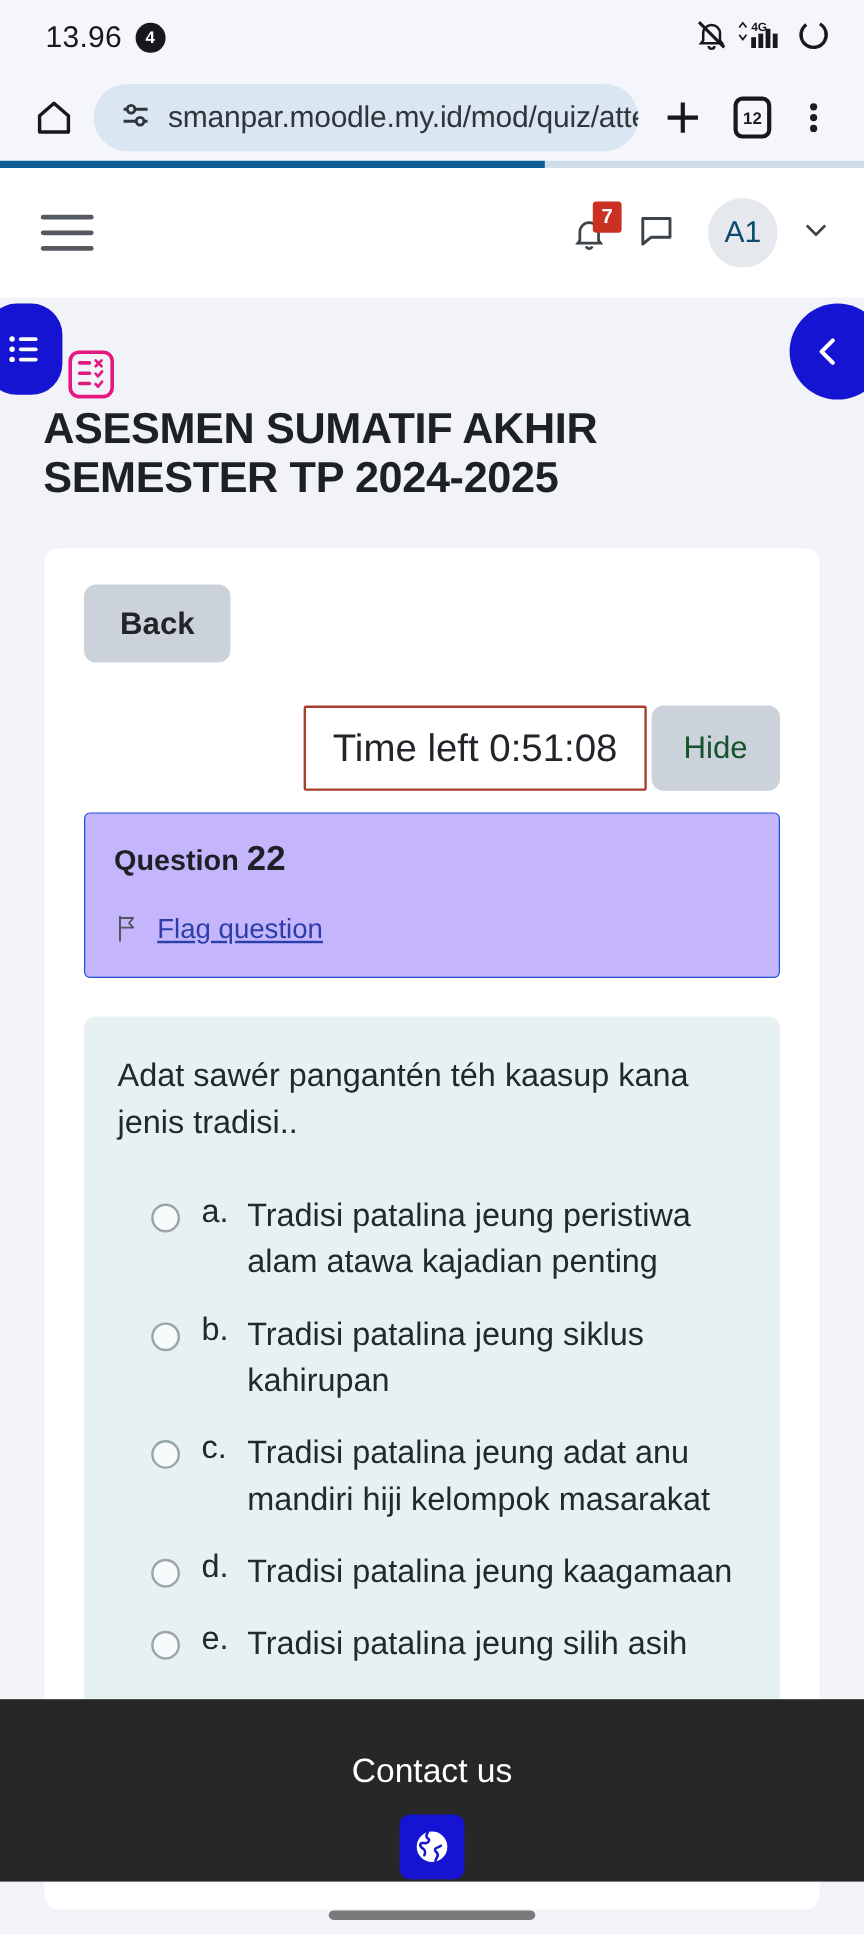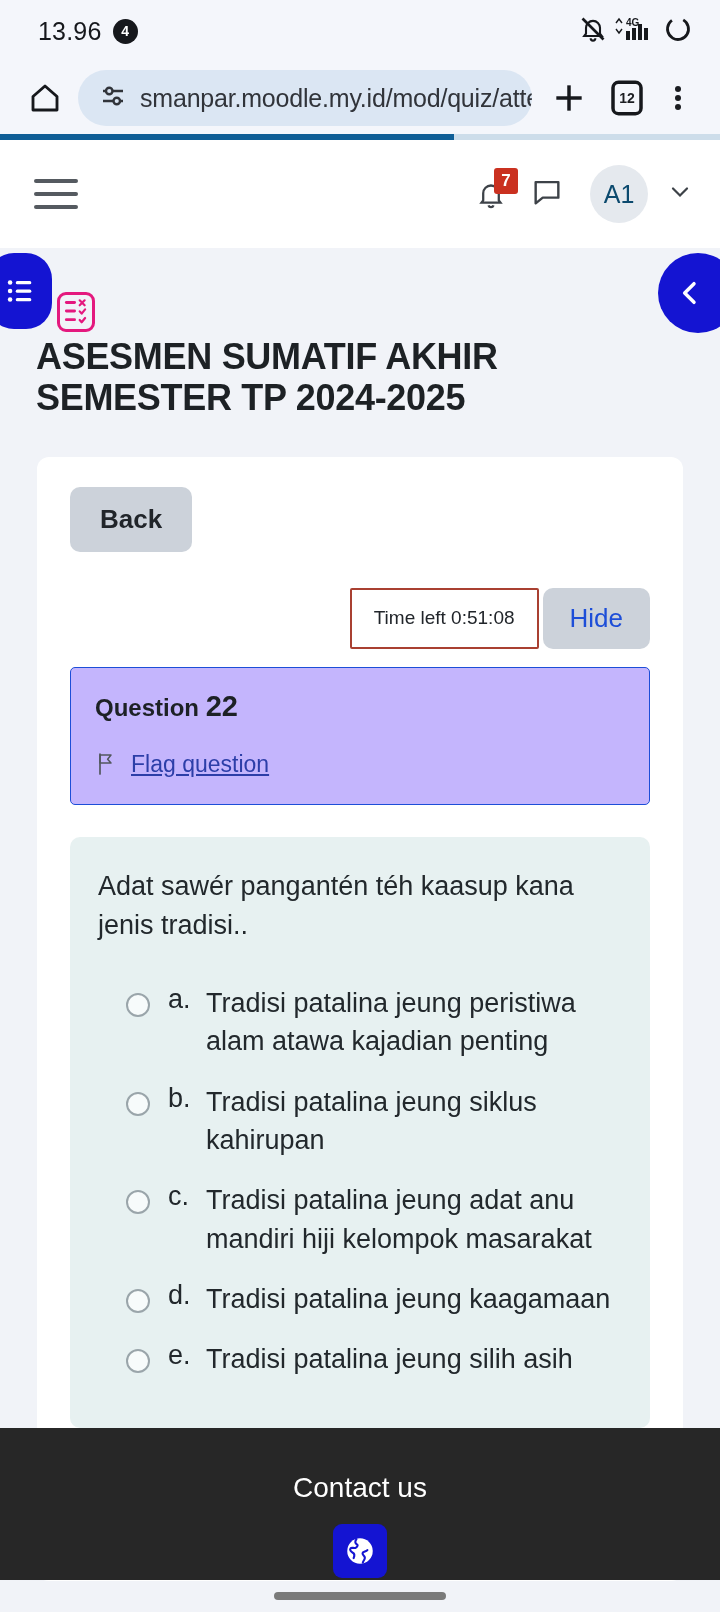--- a/index.html
+++ b/index.html
@@ -113,25 +113,25 @@
   .btn-back {
     background: #ccd2da; color: #21252a; font-size: 26px;
     padding: 17px 30px; border-radius: 10px; font-weight: bold;
   }
   .timer-row {
     display: flex; justify-content: flex-end; align-items: stretch;
     margin-top: 36px;
   }
   .timer-box {
     border: 2px solid #a94031; background: #fff; color: #21252a;
-    font-size: 19px; padding: 15px 22px; border-radius: 2px;
+    font-size: 32px; padding: 15px 22px; border-radius: 2px;
     display: flex; align-items: center;
   }
   .btn-hide {
-    background: #ccd2da; color: #1d4ed8; font-size: 26px;
+    background: #ccd2da; color: #14532d; font-size: 26px;
     padding: 15px 27px; border-radius: 10px; margin-left: 4px;
   }
   .qheader {
     margin-top: 18px; border: 1px solid #1d4ed8; background: #c4b5fd;
     border-radius: 5px; padding: 22px 24px 26px 24px;
   }
   .q-no { font-size: 24px; color: #1d2125; font-weight: 700; }
   .q-no .num { font-size: 29px; font-weight: 700; }
   .q-state { font-size: 23px; color: #3d4248; margin-top: 14px; }
   .q-flag { margin-top: 28px; display: flex; align-items: center; gap: 12px; }
@@ -160,21 +160,21 @@
   .navbtns { display: flex; justify-content: space-between; align-items: center; margin-top: 44px; }
   .btn-prev {
     background: #ccd2da; color: #21252a; font-size: 27px; padding: 19px 28px;
   }
   .btn-next {
     background: #1414d2; color: #fff; font-size: 27px; padding: 19px 28px;
   }
 
   
   .footer {
-    position: absolute; left: 0; bottom: 32px; width: 100%;
+    position: absolute; left: 0; bottom: 44px; width: 100%;
     background: #272727; height: 152px;
     display: flex; flex-direction: column; align-items: center; padding-top: 44px;
   }
   .footer-title { color: #fff; font-size: 28px; }
   .footer-icon {
     margin-top: 20px; width: 54px; height: 54px; background: #1414d2;
     border-radius: 9px; display: flex; align-items: center; justify-content: center;
   }
   .home-indicator {
     position: absolute; bottom: 12px; left: 50%; transform: translateX(-50%);

